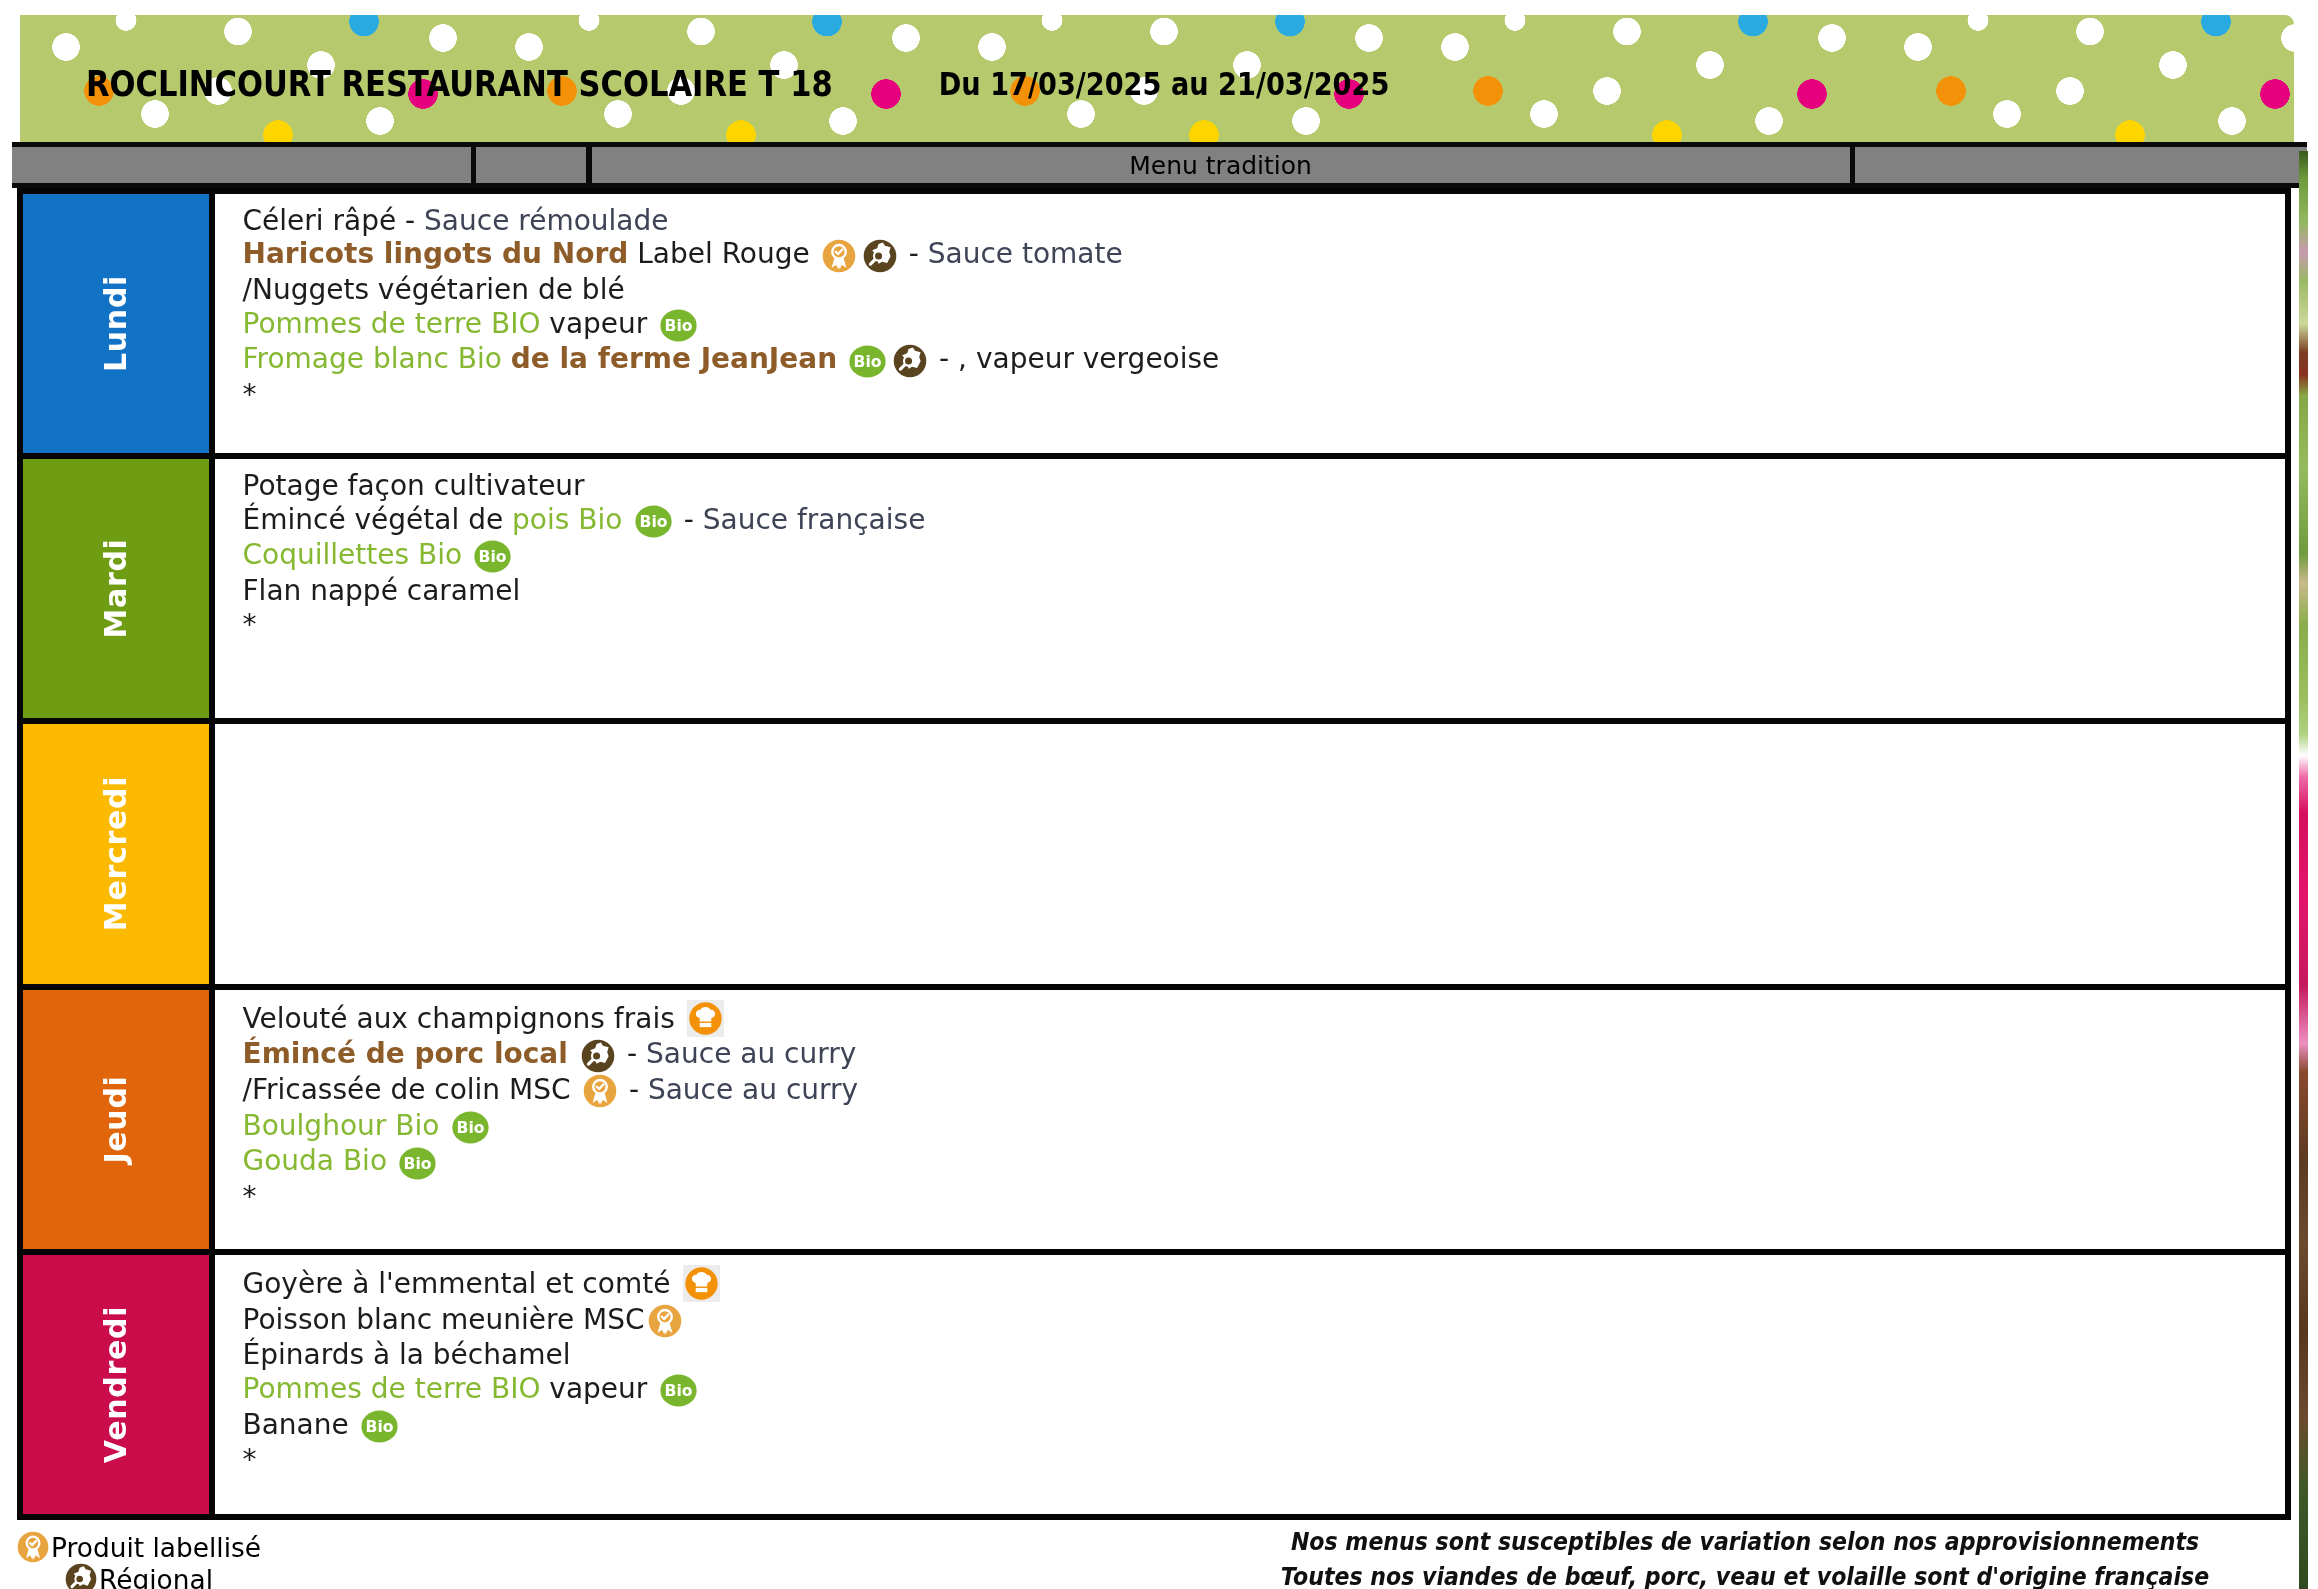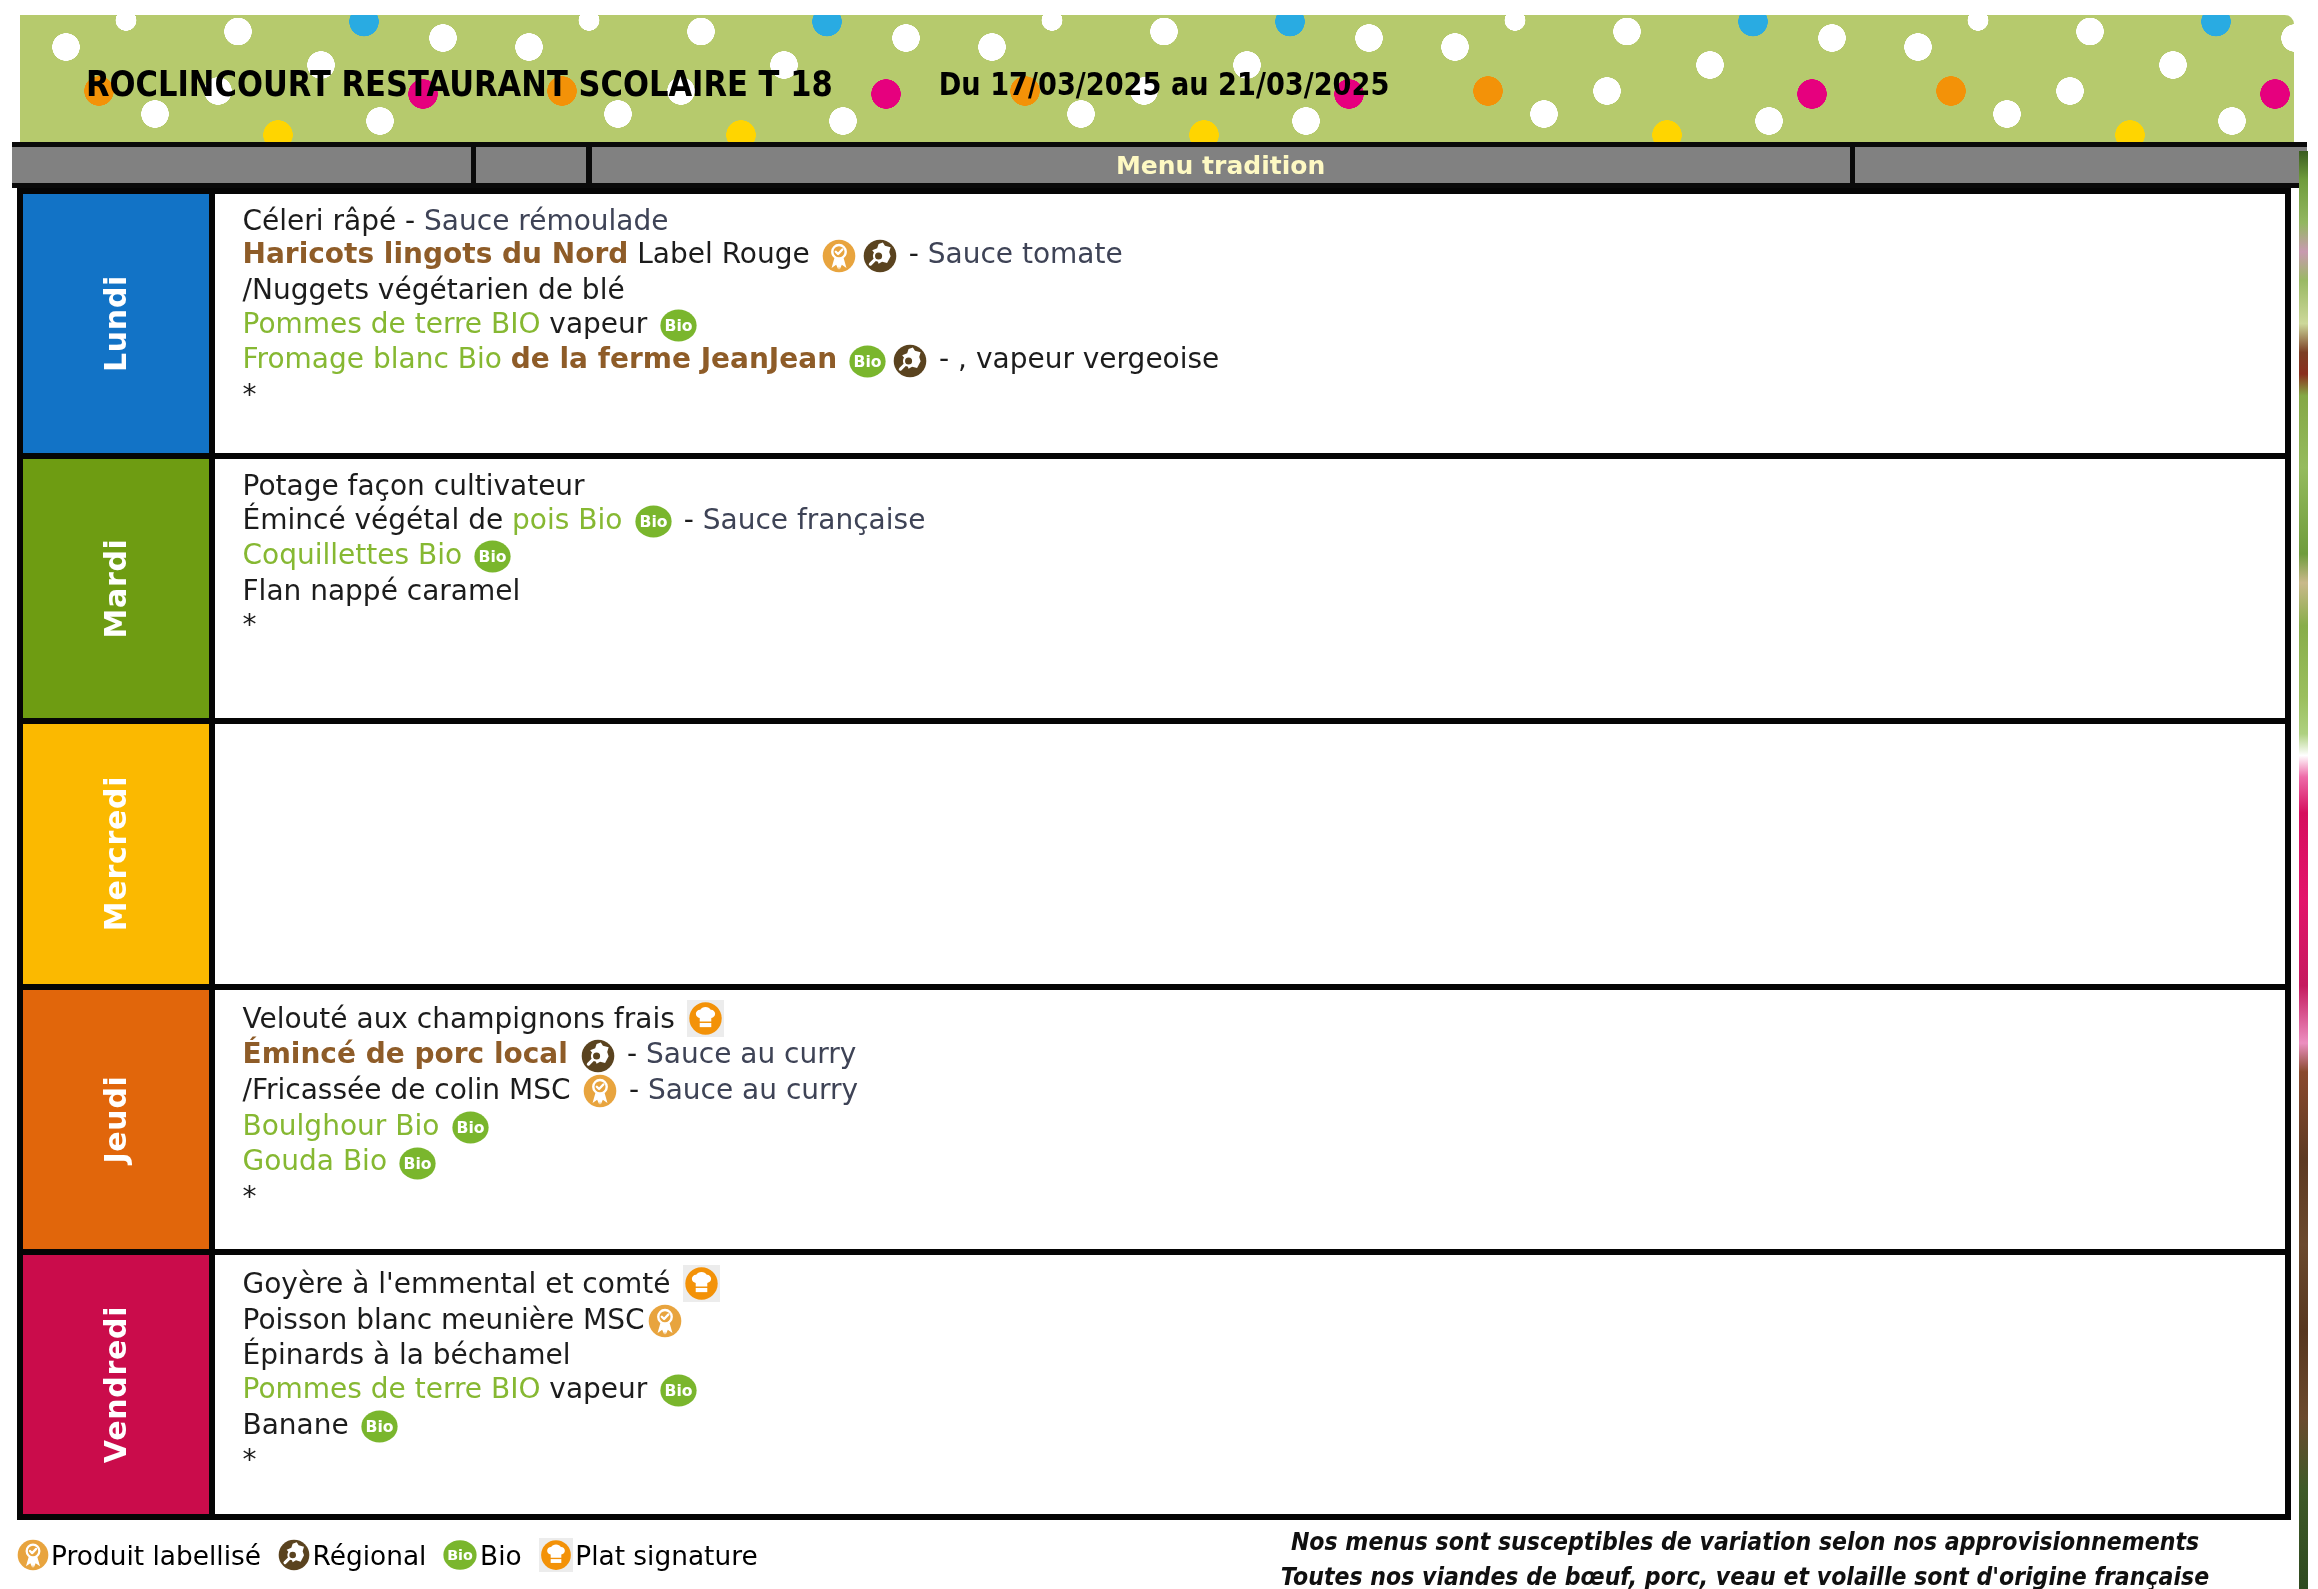--- a/index.html
+++ b/index.html
@@ -47,21 +47,21 @@
     position:absolute;left:12px;top:142px;width:2295px;height:46px;
     box-sizing:border-box;background:#0a0a0a;
     border-top:5.3px solid #0a0a0a;border-bottom:5.3px solid #0a0a0a;
     display:flex;
   }
   .menu-bar .bar-cell{background:#818181;height:100%;}
   .bar-cell.c1{width:459px;}
   .bar-cell.c2{width:110px;margin-left:5.3px;}
   .bar-cell.c3{flex:0 0 1258px;margin-left:5.3px;display:flex;align-items:center;justify-content:center;}
   .bar-cell.c4{flex:1;margin-left:5.3px;}
-  .bar-title{color:#fef9c3;font-size:25px;font-weight:700;}
+  .bar-title{color:#000000;font-size:25px;font-weight:400;}
 
   
   .menu-table{
     position:absolute;left:16.5px;top:188px;width:2274px;height:1332px;
     box-sizing:border-box;background:#050505;border:6px solid #050505;
     display:grid;grid-template-columns:186px 1fr;grid-auto-rows:1fr;gap:6px;
   }
   .day-cell{display:flex;align-items:center;justify-content:center;overflow:hidden;}
   .day-label{
     transform:rotate(-90deg);white-space:nowrap;
@@ -74,21 +74,21 @@
   .menu-line{font-size:28px;line-height:1.16;min-height:32px;margin-bottom:1.3px;}
   .s-plain{color:#1c1c1c;}
   .s-sauce{color:#3e4356;}
   .s-brown{color:#8e5c28;font-weight:bold;}
   .s-green{color:#86b832;font-weight:normal;}
   .icon{display:inline-block;vertical-align:-9.3px;margin:0 3.3px;}
 
   
   .legend{
     position:absolute;left:16.5px;top:1531px;height:48px;
-    display:flex;align-items:center;
+    display:flex;align-items:center;flex-direction:column;
   }
   .legend-item{display:flex;align-items:center;margin-right:17px;}
   .legend-item .icon{vertical-align:middle;margin:0 2.6px 0 0;}
   .legend-label{font-size:26.4px;color:#000;}
 
   
   .footer-note{
     position:absolute;left:1223px;top:1525px;width:1044px;
     text-align:center;font-size:24px;font-weight:bold;font-style:italic;
     color:#101010;line-height:1.45;

